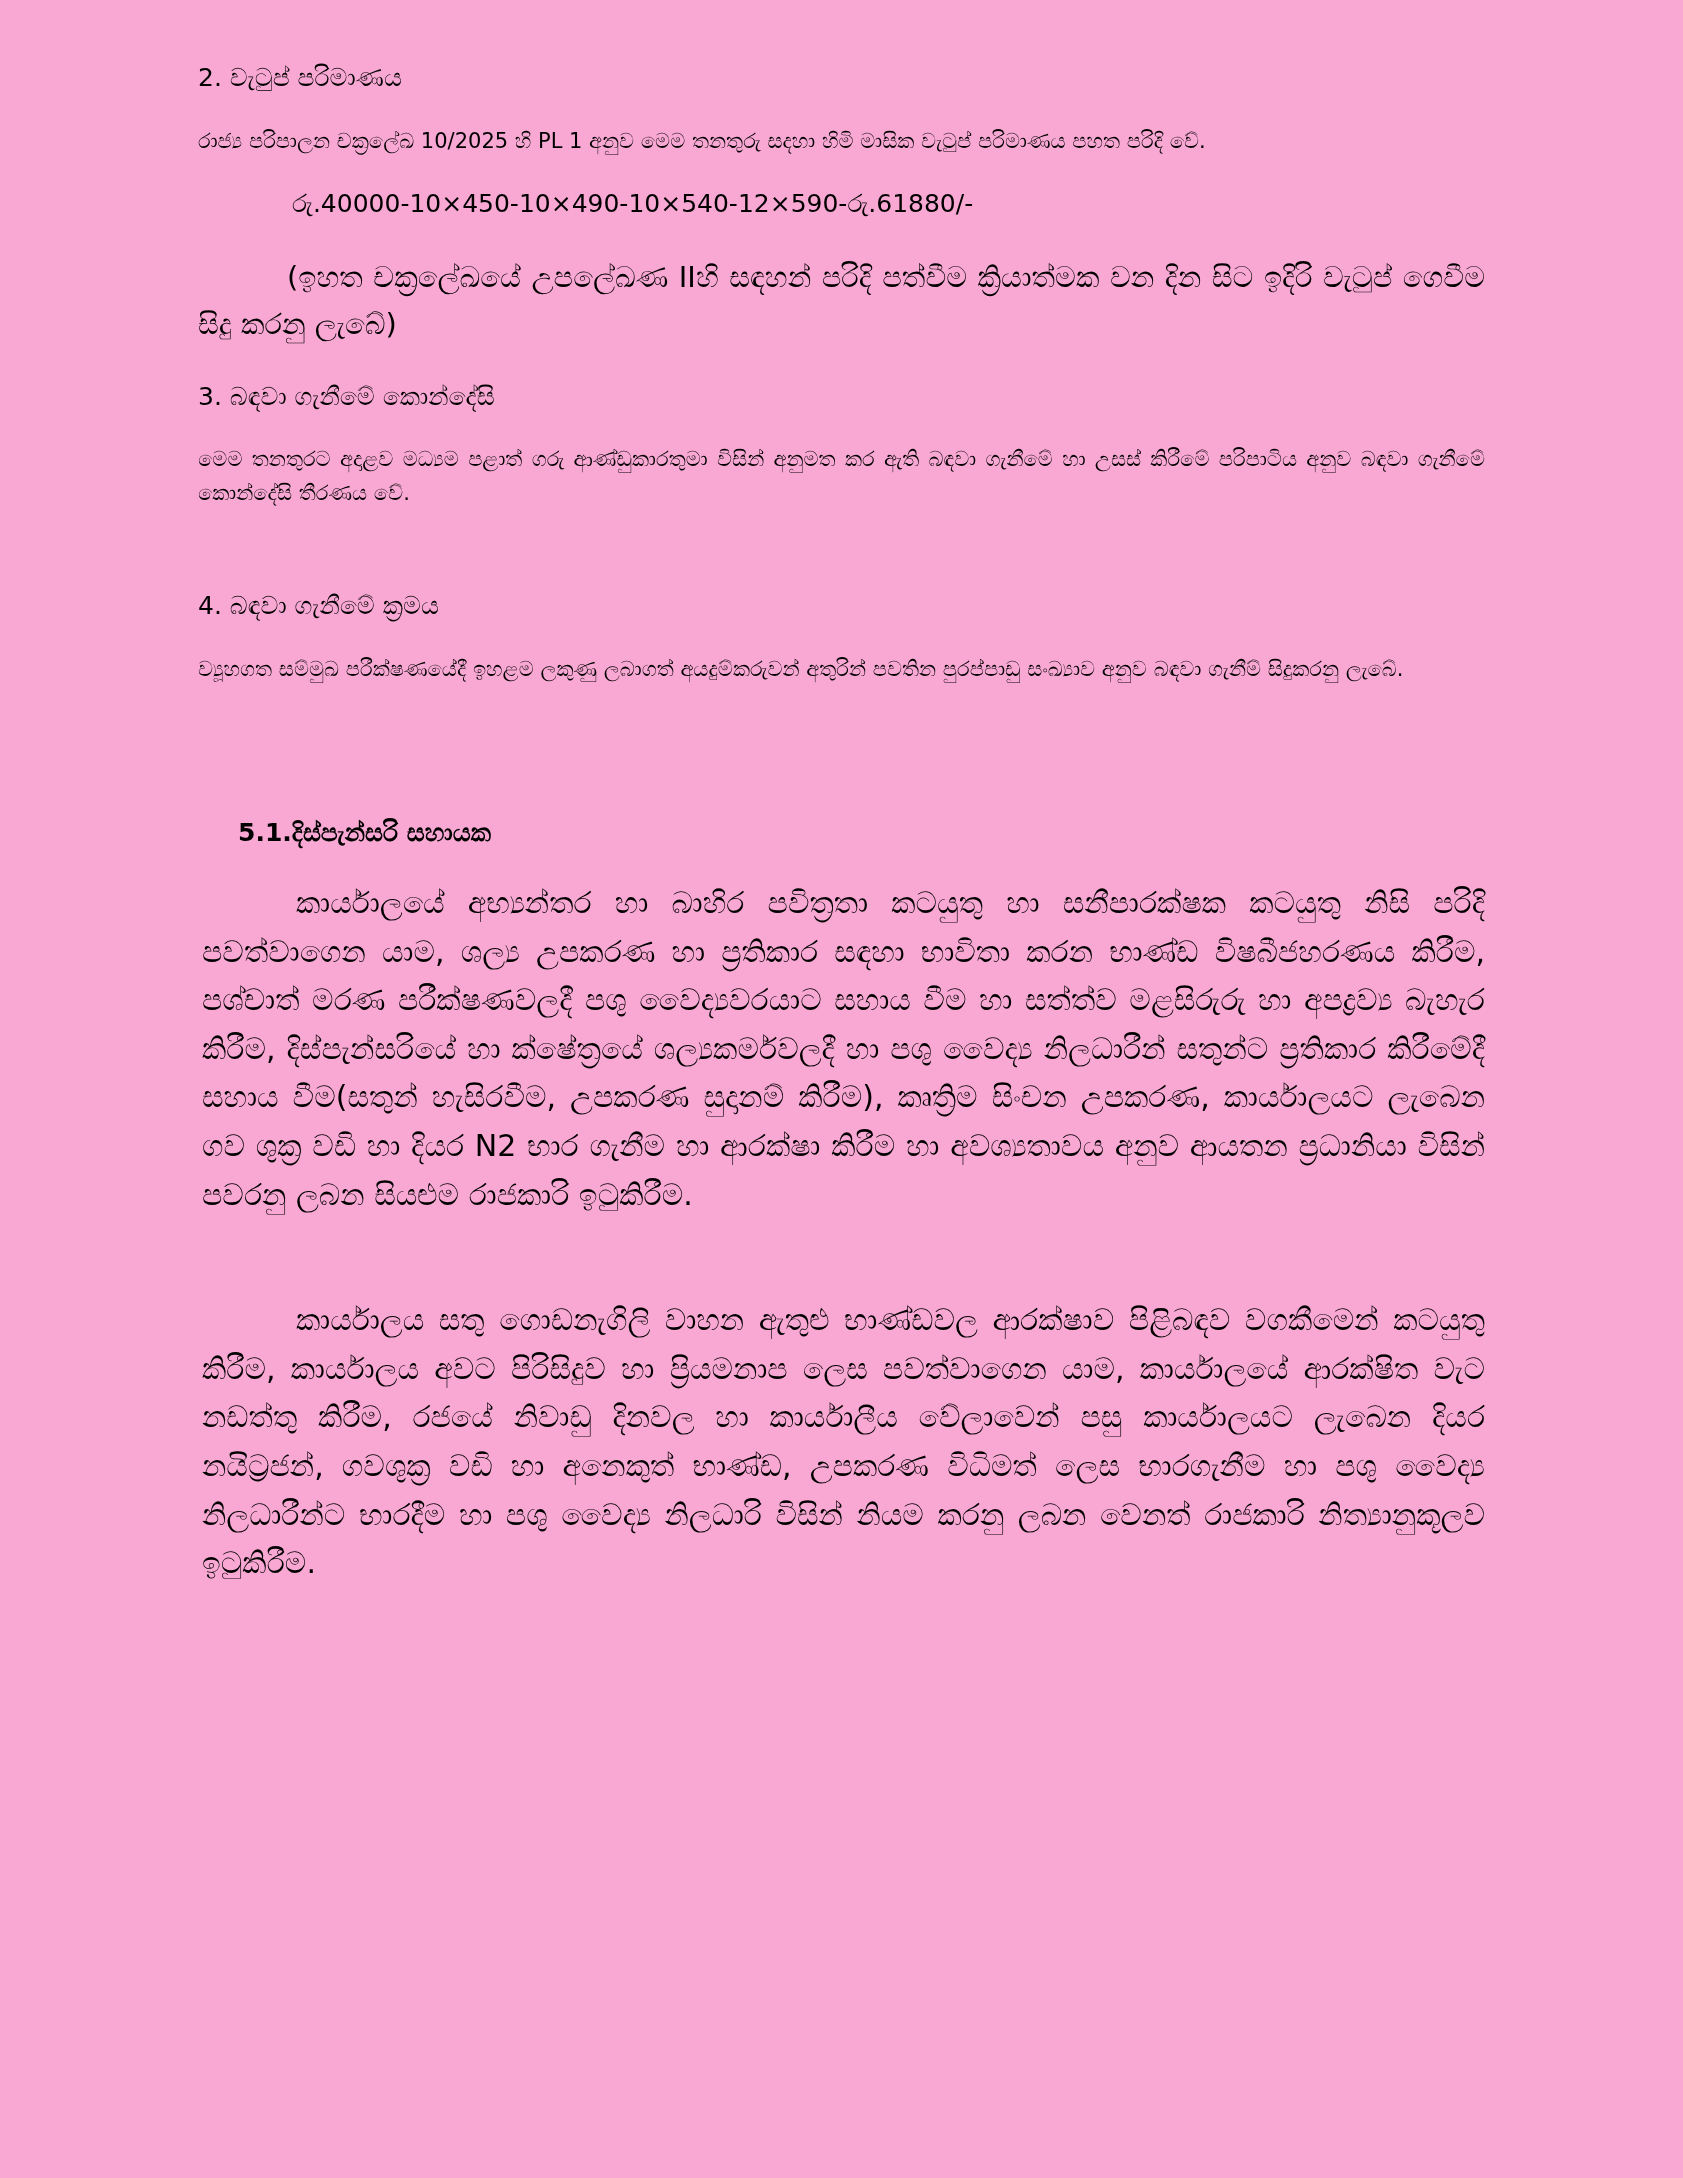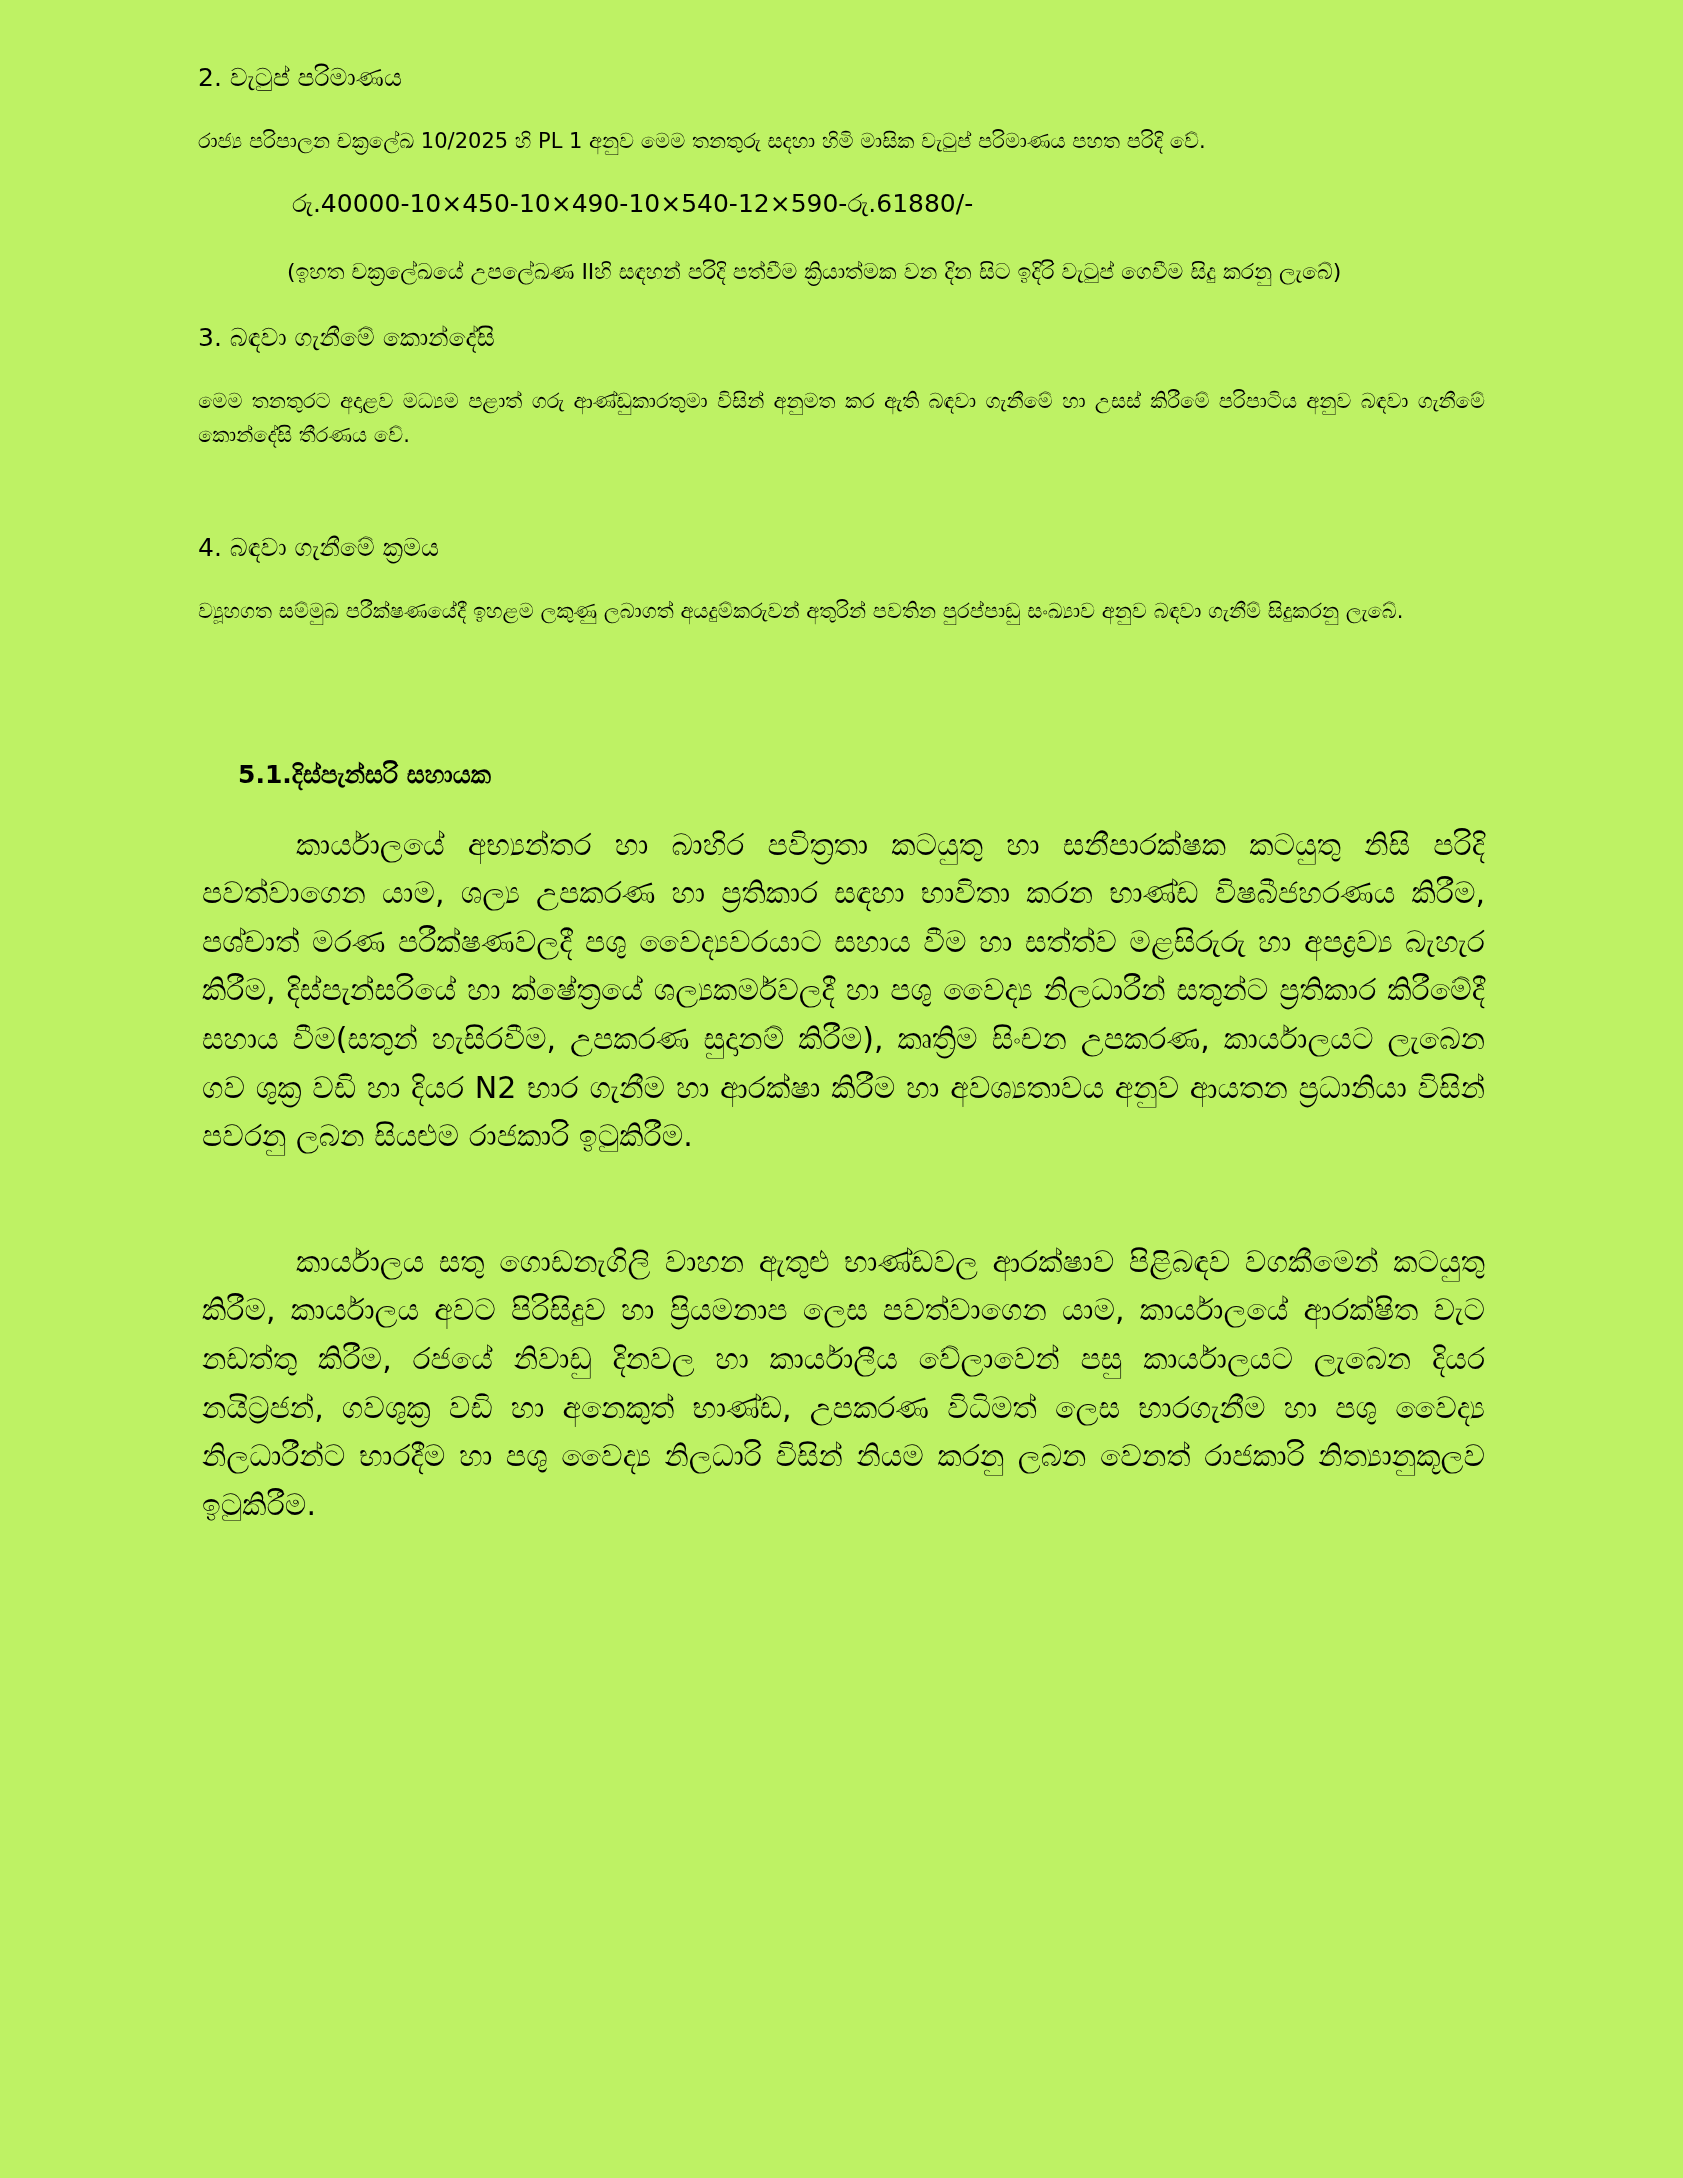--- a/index.html
+++ b/index.html
@@ -9,21 +9,21 @@
     background: #ffffff;
   }
   body {
     font-family: "DejaVu Sans", "Liberation Sans", sans-serif;
     color: #000000;
   }
   .page {
     position: relative;
     width: 1683px;
     height: 2178px;
-    background: #bef264;
+    background: #f9a8d4;
     box-sizing: border-box;
     padding: 59px 198px 59px 198px;
   }
   .doc-body {
     width: 1287px;
     margin: 0 auto;
   }
   .heading {
     font-size: 25px;
     line-height: 1.55;
@@ -36,21 +36,21 @@
     margin: 0 0 26px 0;
     text-align: justify;
   }
   .salary-line {
     font-size: 25px;
     line-height: 1.6;
     margin: 0 0 30px 0;
     padding-left: 94px;
   }
   .note-line {
-    font-size: 22px;
+    font-size: 29px;
     line-height: 1.62;
     margin: 0 0 30px 0;
     text-align: justify;
     text-indent: 89px;
   }
   .subheading {
     font-size: 25px;
     line-height: 1.55;
     margin: 0 0 26px 0;
     padding-left: 40px;

